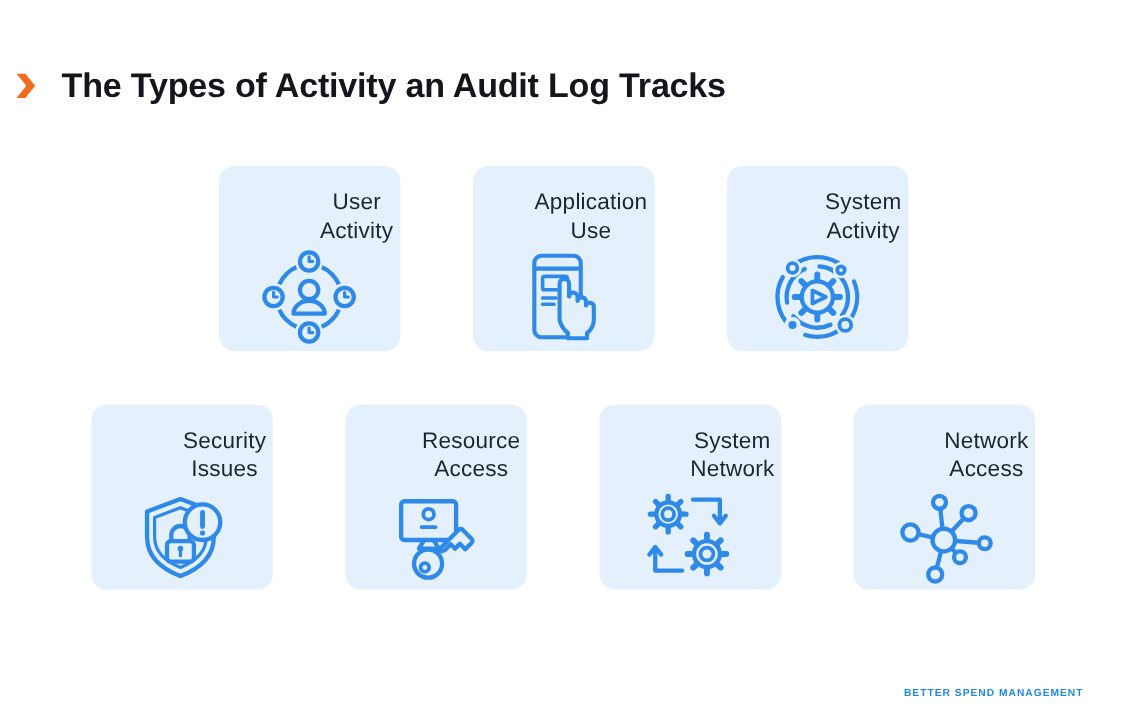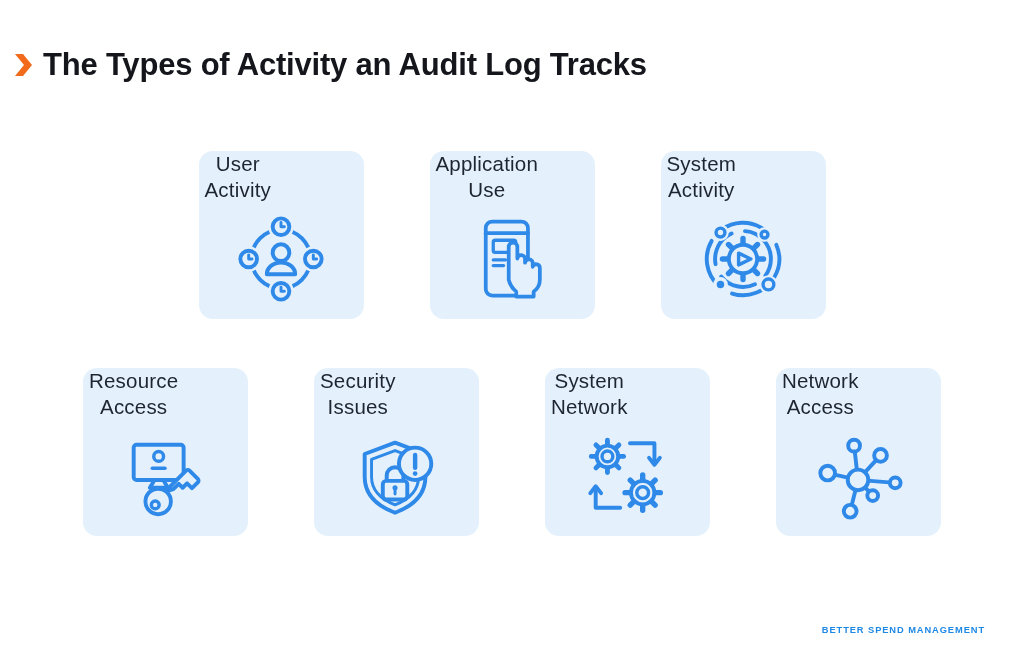--- a/index.html
+++ b/index.html
@@ -6,33 +6,33 @@
   body {
     width:1024px; height:661px; position:relative; overflow:hidden;
     background:#ffffff;
     font-family:"Liberation Sans", sans-serif;
   }
 
   
   .header { position:absolute; left:15px; top:47px; display:flex; align-items:center; gap:11px; }
   .chev { color:var(--accent_orange,#f26a1b); display:flex; }
   .page-title {
-    margin:0; font-size:31px; font-weight:800; letter-spacing:-0.2px;
+    margin:13px; font-size:31px; font-weight:800; letter-spacing:-0.2px;
     color:var(--title_color,#14161c);
   }
 
   
   .row { position:absolute; left:0; width:1024px; display:flex; justify-content:center; gap:66px; }
   .row-1 { top:151px; }
   .row-2 { top:368px; }
   .card {
     width:165px; height:168px; box-sizing:border-box;
     background:var(--card_bg,#e4f1fc); border-radius:14px;
-    display:flex; flex-direction:column; align-items:flex-start;
-    padding:0 6px 5px;
+    display:flex; flex-direction:column; align-items:flex-end;
+    padding:20px 6px 5px;
   }
   .card-label {
     font-size:20.5px; line-height:26px; font-weight:500; text-align:center;
     color:var(--label_color,#1d2531); letter-spacing:0.2px;
   }
   .icon-wrap { flex:1; display:flex; align-items:center; justify-content:center; width:100%; }
 
   
   .ic { display:block; color:var(--icon_blue,#2f89e8); }
   .ic .st { fill:none; stroke:currentColor; stroke-width:4; stroke-linecap:round; stroke-linejoin:round; }
@@ -142,52 +142,52 @@
       </svg>
     </div>
   </div>
 
 </div>
 
 <div class="row row-2">
 
   <div class="card">
     <div class="card-label">
-      <div>Resource</div>
-      <div>Access</div>
-    </div>
-    <div class="icon-wrap">
-      <svg class="ic" viewBox="0 0 96 96" width="94" height="94">
-        <rect class="st" x="15" y="16" width="51" height="36" rx="3"></rect>
-        <circle class="st sw35" cx="40.5" cy="28" r="5"></circle>
-        <line class="st sw35" x1="34" y1="40" x2="47" y2="40"></line>
-        <path class="st" d="M36 52.5 L31.5 60 H50 L45.5 52.5"></path>
-        <path class="bs" d="M47 64 L68.5 42.5 a2.5 2.5 0 0 1 3.5 0 L80.5 51 a2.5 2.5 0 0 1 0 3.5 L74.5 60.5 L69.5 55.5 L65 60 L61 56 L55.5 61.5 z"></path>
-        <circle class="bs" cx="40" cy="74" r="13"></circle>
-        <circle class="st sw35" cx="37" cy="77.5" r="4"></circle>
-      </svg>
-    </div>
-  </div>
-
-  <div class="card">
-    <div class="card-label">
       <div>Security</div>
       <div>Issues</div>
     </div>
     <div class="icon-wrap">
       <svg class="ic" viewBox="0 0 96 96" width="94" height="94">
         <path class="st" d="M46 14 L77 25.5 V49 C77 67 64.5 78.5 46 85.5 C27.5 78.5 15 67 15 49 V25.5 Z"></path>
         <path class="st sw3" d="M46 22 L70 31 V49 C70 62.5 61 71.5 46 77.5 C31 71.5 22 62.5 22 49 V31 Z"></path>
         <path class="st" d="M37.5 54 V47.5 a8.5 8.5 0 0 1 17 0 V54"></path>
         <rect class="bs" x="33.5" y="53" width="25" height="19" rx="3.5"></rect>
         <circle class="fl" cx="46" cy="60" r="2.6"></circle>
         <line class="st sw3" x1="46" y1="62" x2="46" y2="66.5"></line>
         <circle class="bs" cx="66.5" cy="35.5" r="16.5"></circle>
         <line class="st sw45" x1="66.5" y1="26.5" x2="66.5" y2="39.5"></line>
         <circle class="fl" cx="66.5" cy="45.5" r="2.4"></circle>
+      </svg>
+    </div>
+  </div>
+
+  <div class="card">
+    <div class="card-label">
+      <div>Resource</div>
+      <div>Access</div>
+    </div>
+    <div class="icon-wrap">
+      <svg class="ic" viewBox="0 0 96 96" width="94" height="94">
+        <rect class="st" x="15" y="16" width="51" height="36" rx="3"></rect>
+        <circle class="st sw35" cx="40.5" cy="28" r="5"></circle>
+        <line class="st sw35" x1="34" y1="40" x2="47" y2="40"></line>
+        <path class="st" d="M36 52.5 L31.5 60 H50 L45.5 52.5"></path>
+        <path class="bs" d="M47 64 L68.5 42.5 a2.5 2.5 0 0 1 3.5 0 L80.5 51 a2.5 2.5 0 0 1 0 3.5 L74.5 60.5 L69.5 55.5 L65 60 L61 56 L55.5 61.5 z"></path>
+        <circle class="bs" cx="40" cy="74" r="13"></circle>
+        <circle class="st sw35" cx="37" cy="77.5" r="4"></circle>
       </svg>
     </div>
   </div>
 
   <div class="card">
     <div class="card-label">
       <div>System</div>
       <div>Network</div>
     </div>
     <div class="icon-wrap">

